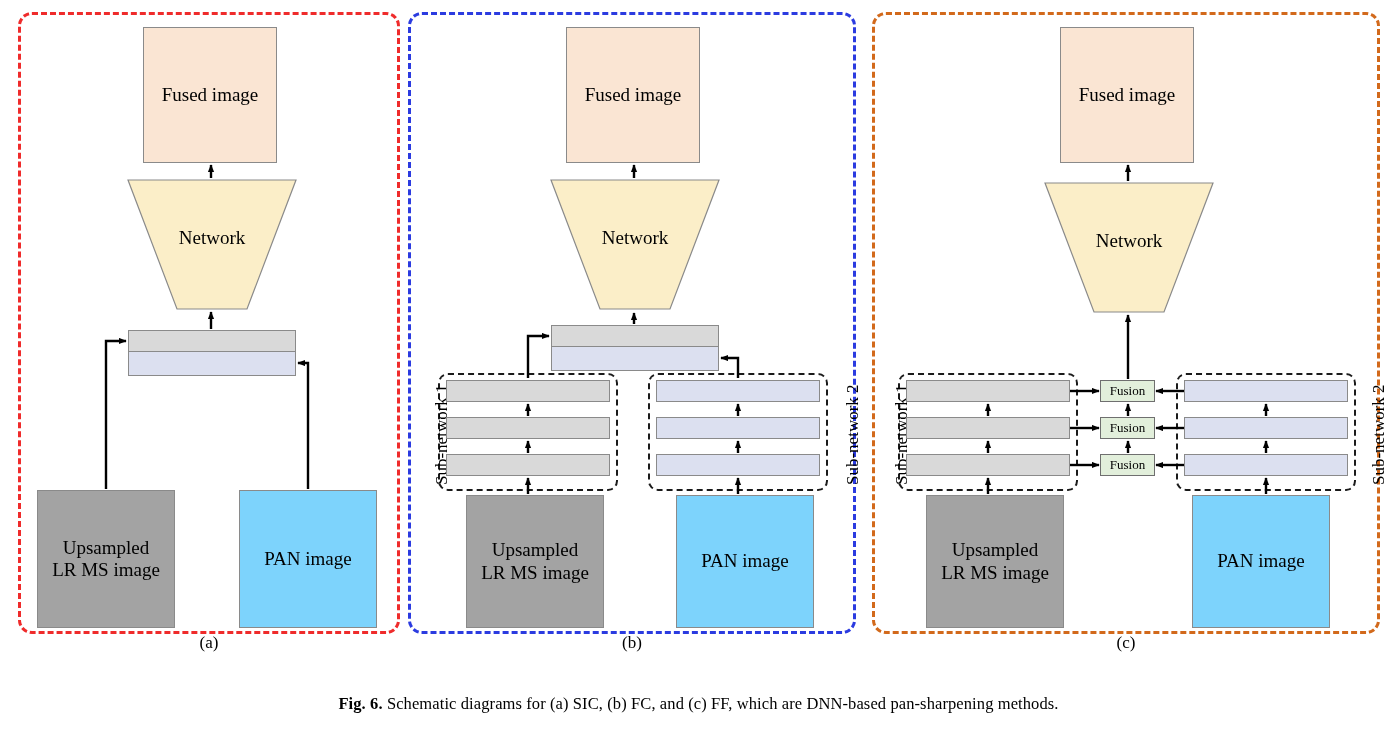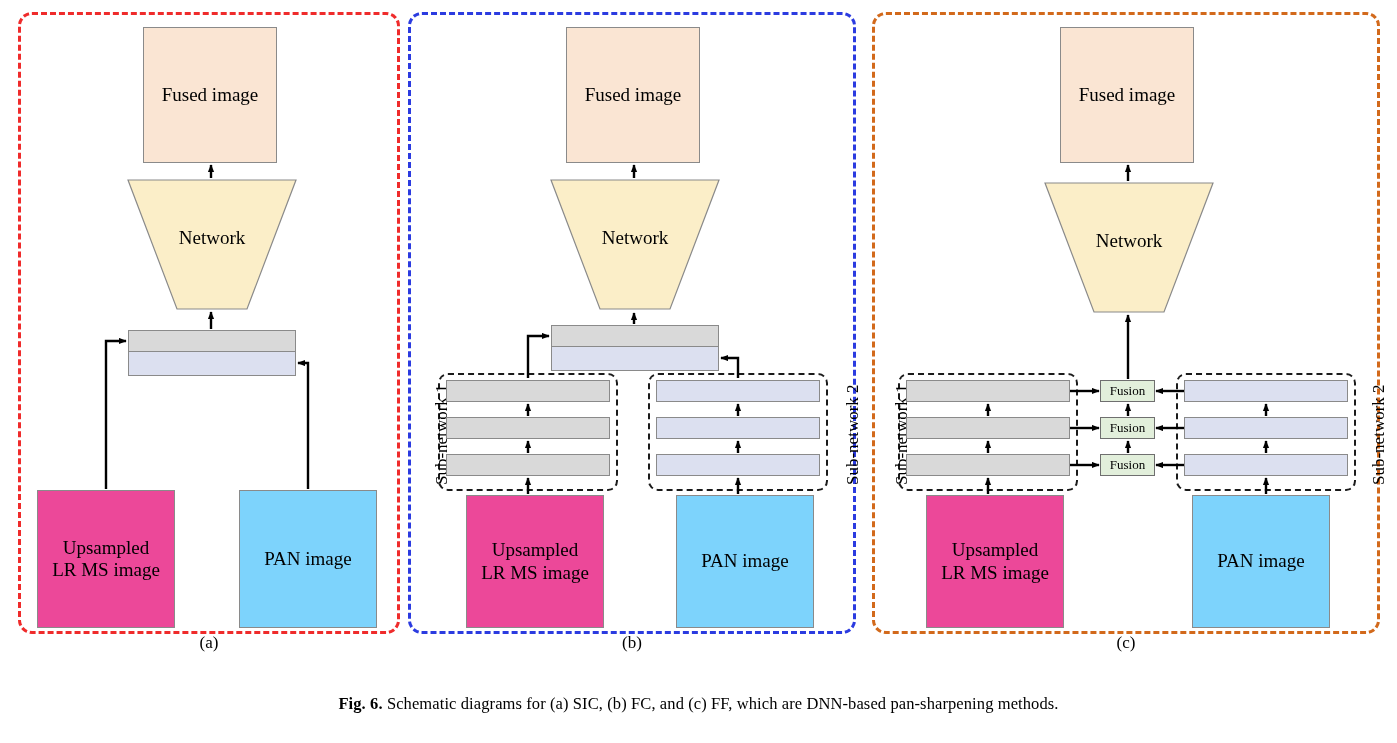--- a/index.html
+++ b/index.html
@@ -43,21 +43,21 @@
     justify-content: center;
     text-align: center;
     line-height: 1.18;
     white-space: pre-line;
   }
   .box-fused {
     background: #fae5d3;
     font-size: 19px;
   }
   .box-ms {
-    background: #ec4899;
+    background: #a3a3a3;
     font-size: 19px;
   }
   .box-pan {
     background: #7dd3fc;
     font-size: 19px;
   }
   .layer-ms {
     background: #d9d9d9;
   }
   .layer-pan {

